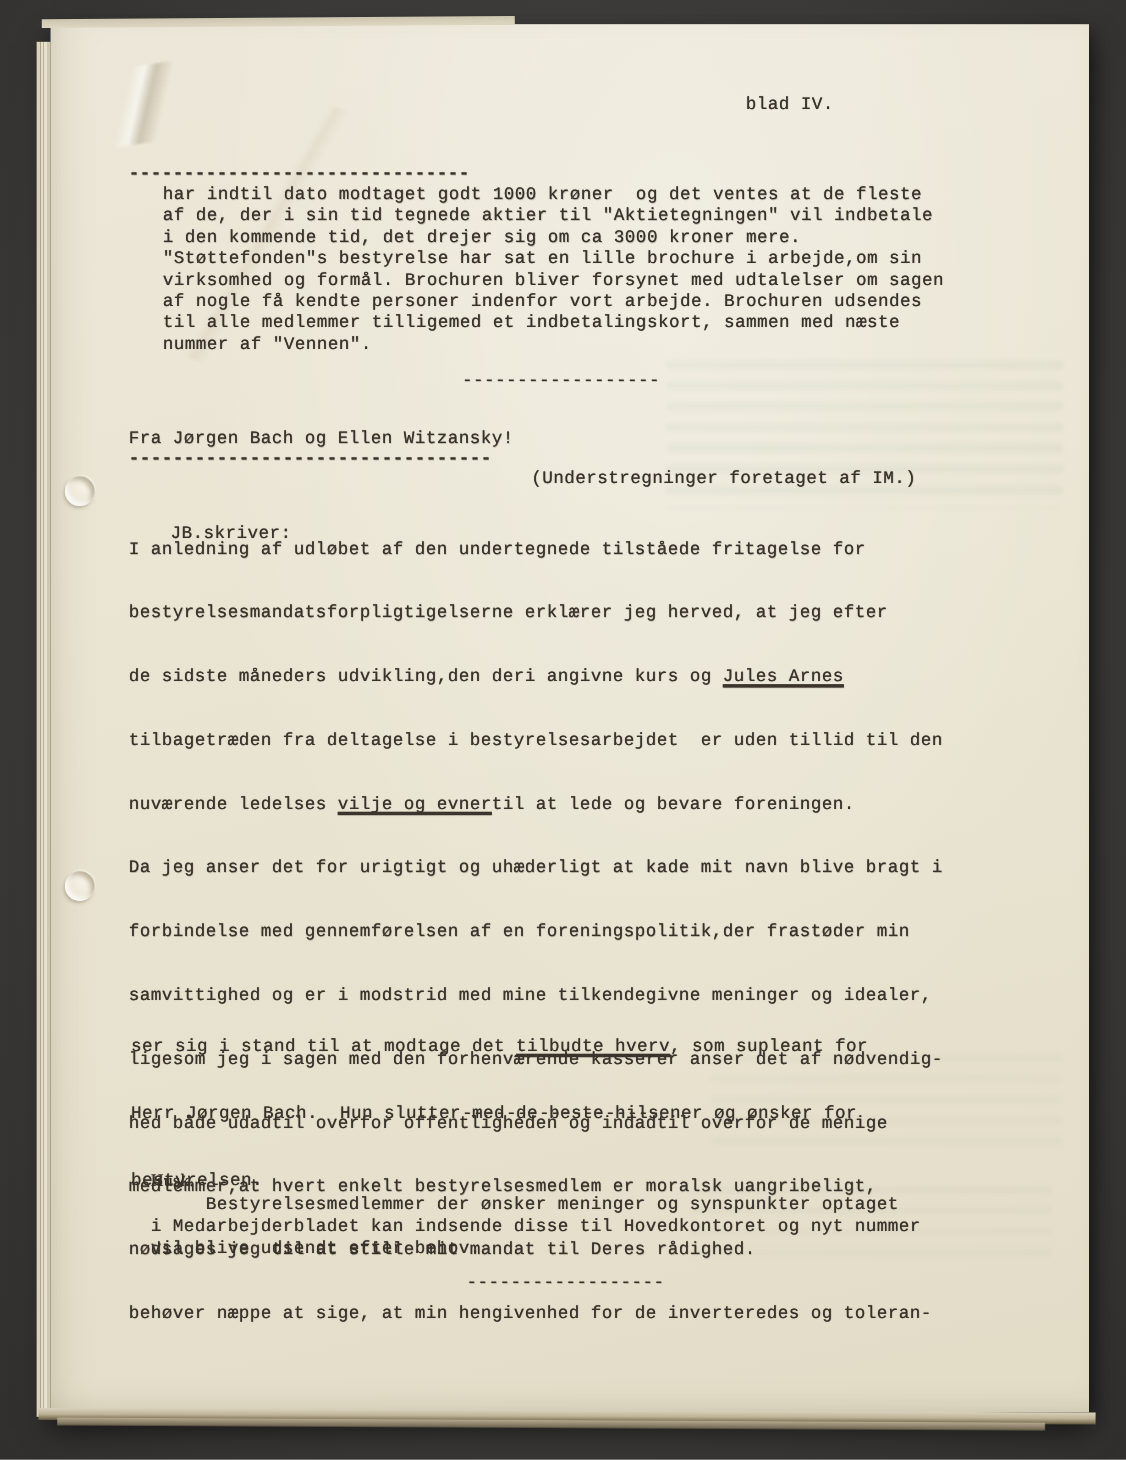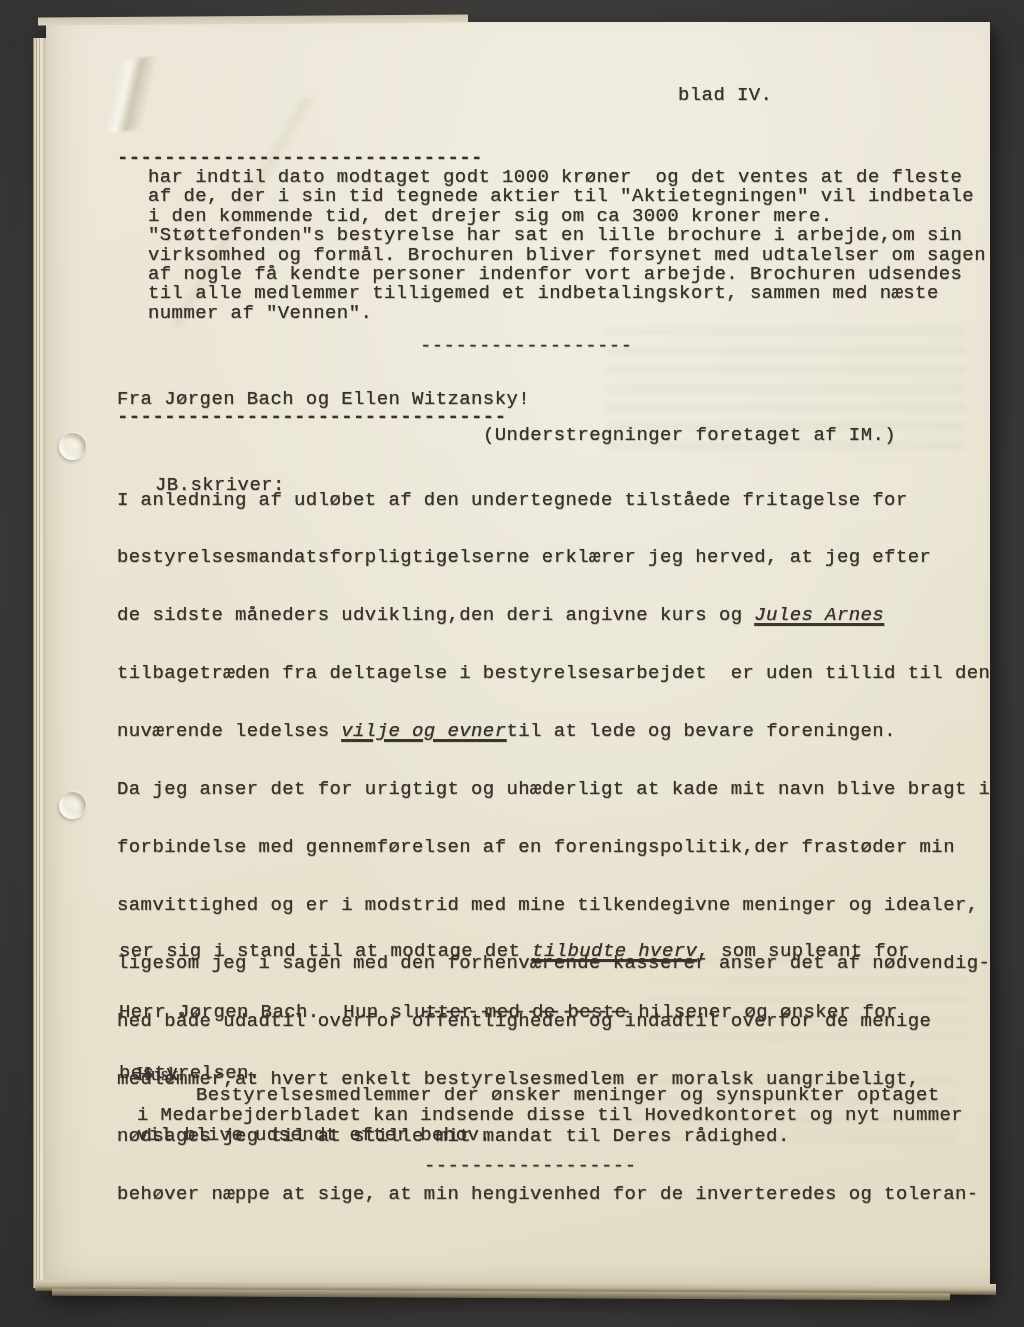--- a/index.html
+++ b/index.html
@@ -63,34 +63,33 @@
   }
   .bleed{
     position:absolute;filter:blur(2px);opacity:0.55;pointer-events:none;
     background:repeating-linear-gradient(180deg,
       rgba(0,0,0,0) 0 6px, rgba(115,145,120,0.12) 6px 13px, rgba(0,0,0,0) 13px 19px);
   }
   .b1{left:560px;top:300px;width:360px;height:140px;}
   .b2{left:600px;top:930px;width:320px;height:90px;opacity:0.35;}
   .b3{left:580px;top:1050px;width:330px;height:80px;opacity:0.3;}
   .typed{
-    position:absolute;color:#38322b;font-size:19px;letter-spacing:0.4px;
+    position:absolute;color:#38322b;font-size:16px;letter-spacing:0.4px;
     white-space:pre;line-height:19.4px;
     text-shadow:0 0 0.7px rgba(56,50,43,0.75), 0.5px 0.5px 0 rgba(56,50,43,0.22);
   }
   .dashrow{font-weight:bold;line-height:14px;}
   .lh193{line-height:19.3px;}
   .lh202{line-height:20.2px;}
   .lh200{line-height:20.0px;}
   .tu{
     text-decoration:underline;
     text-decoration-thickness:2.5px;
     text-underline-offset:3px;
     text-decoration-color:rgba(56,50,43,0.9);
-    font-style:italic;
   }
 </style>
 </head>
 <body>
 
 <div class="paper">
   <div class="stack-top"></div>
   <div class="stack-left"></div>
   <div class="stack-bottom"></div>
   <div class="stack-bottom2"></div>

